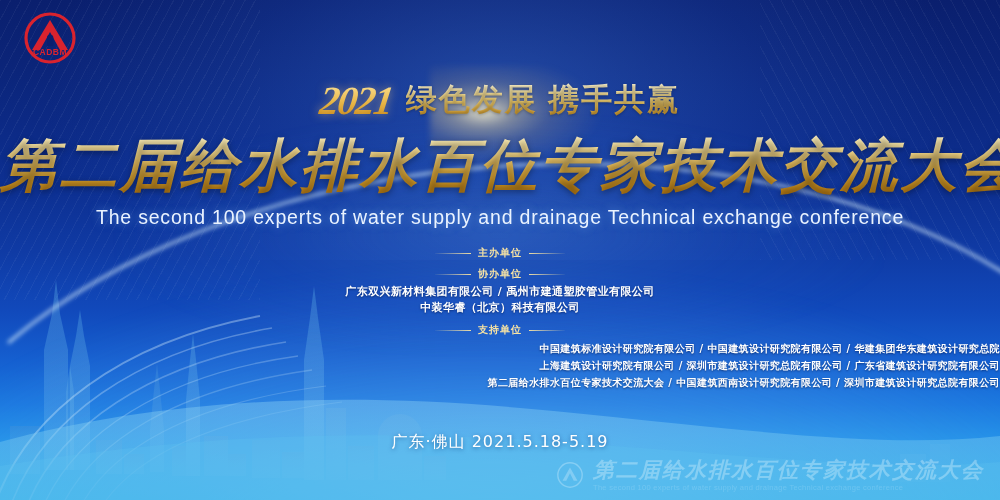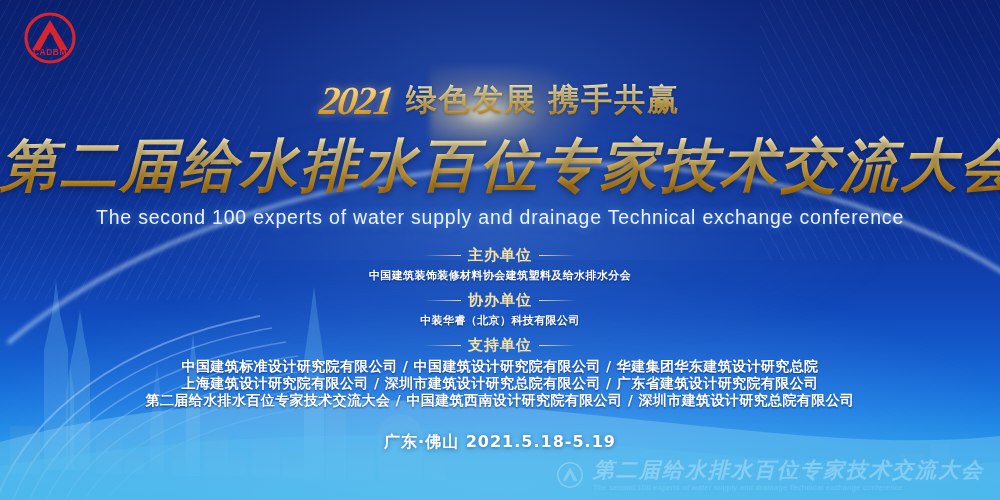--- a/index.html
+++ b/index.html
@@ -212,21 +212,21 @@
   .orgs {
     position: absolute;
     left: 0; right: 0; top: 246px;
   }
   .org-head {
     display: flex;
     align-items: center;
     justify-content: center;
     gap: 7px;
     font-family: "DejaVu Sans", sans-serif;
-    font-size: 15px;
+    font-size: 10px;
     font-weight: bold;
     letter-spacing: 1px;
     color: #f7e3a4;
     margin-bottom: 3px;
   }
   .org-head .rule {
     display: block;
     width: 36px; height: 1px;
     background: linear-gradient(to right, rgba(247,227,164,0.05), rgba(247,227,164,0.95));
   }
@@ -236,28 +236,28 @@
   .org-line {
     font-family: "DejaVu Sans", sans-serif;
     font-size: 11px;
     font-weight: bold;
     letter-spacing: 0.4px;
     color: #ffffff;
     line-height: 16px;
     text-shadow: 0 1px 2px rgba(0,20,70,0.6);
   }
   .org-block { margin-bottom: 7px; }
-  .org-block.support .org-line { font-size: 14px; line-height: 17px; }
+  .org-block.support .org-line { font-size: 10px; line-height: 17px; text-align: right; }
 
   .event-meta {
     position: absolute;
     left: 0; right: 0; top: 432px;
     font-family: "DejaVu Sans", sans-serif;
     font-size: 16px;
-    font-weight: bold;
+    font-weight: normal;
     letter-spacing: 1px;
     color: #ffffff;
     text-shadow: 0 1px 4px rgba(0,40,110,0.55);
   }
 
   
   .watermark {
     position: absolute;
     right: 16px; bottom: 8px;
     display: flex;
@@ -386,29 +386,29 @@
     <div class="sub-title">The second 100 experts of water supply and drainage Technical exchange conference</div>
 
     <div class="orgs">
 
       <div class="org-block">
         <div class="org-head">
           <span class="rule"></span>
           <span>主办单位</span>
           <span class="rule right"></span>
         </div>
-        <div class="org-line">中国建筑装饰装修材料协会建筑塑料及给水排水分会</div>
       </div>
 
       <div class="org-block">
         <div class="org-head">
           <span class="rule"></span>
           <span>协办单位</span>
           <span class="rule right"></span>
         </div>
+        <div class="org-line">广东双兴新材料集团有限公司 / 禹州市建通塑胶管业有限公司</div>
         <div class="org-line">中装华睿（北京）科技有限公司</div>
       </div>
 
       <div class="org-block support">
         <div class="org-head">
           <span class="rule"></span>
           <span>支持单位</span>
           <span class="rule right"></span>
         </div>
         <div class="org-line">中国建筑标准设计研究院有限公司 / 中国建筑设计研究院有限公司 / 华建集团华东建筑设计研究总院</div>

